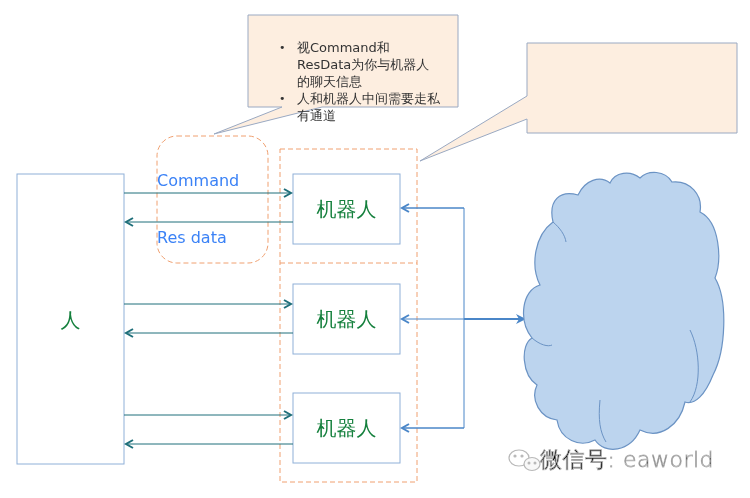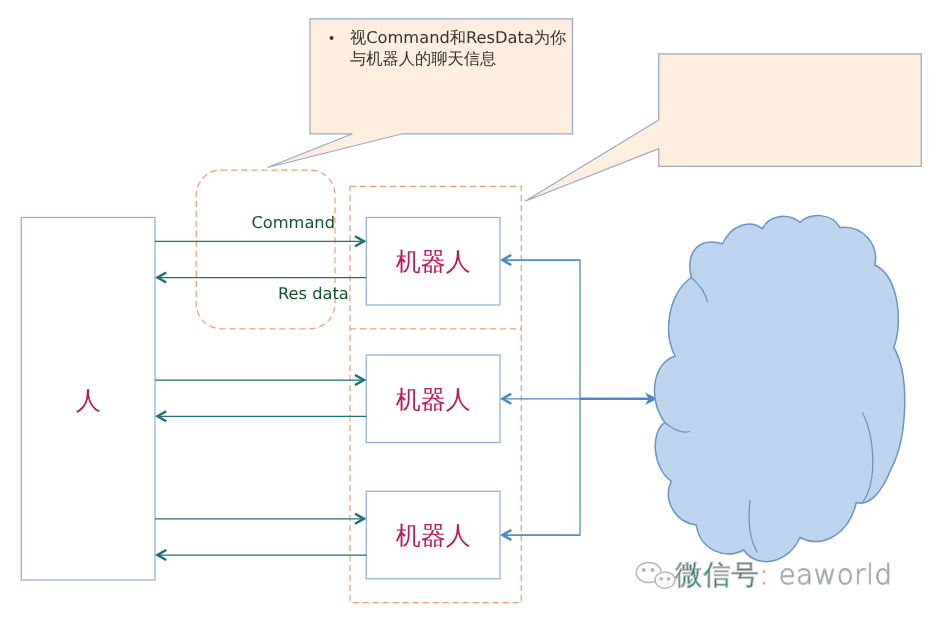--- a/index.html
+++ b/index.html
@@ -1,25 +1,25 @@
 <!DOCTYPE html>
 <html><head>
   <meta charset="utf-8">
   <style>
     html, body { margin: 0; padding: 0; background: #ffffff; }
     body { width: 750px; height: 498px; position: relative; overflow: hidden;
            font-family: "DejaVu Sans", "Liberation Sans", sans-serif; }
     svg { position: absolute; left: 0; top: 0; }
     .callout-text { position: absolute; font-size: 13px; line-height: 17px; color: #333; }
-    .callout-text ul { margin: 0; padding-left: 16px; list-style: none; }
+    .callout-text ul { margin: 17px; padding-left: 16px; list-style: none; }
     .callout-text li { position: relative; padding-left: 12px; }
     .callout-text li::before { content: "•"; position: absolute; left: -6px; font-size: 11px; }
-    .box-label { position: absolute; font-size: 20px; color: #be185d; text-align: center; }
-    .arrow-label { position: absolute; font-size: 13px; color: #14532d; text-align: right; }
-    .watermark { position: absolute; font-size: 22px; color: #0f766e; font-weight: 300;
+    .box-label { position: absolute; font-size: 20px; color: #15803d; text-align: center; }
+    .arrow-label { position: absolute; font-size: 16px; color: #3b82f6; text-align: left; }
+    .watermark { position: absolute; font-size: 22px; color: #000000; font-weight: 300;
                  -webkit-text-stroke: 0.8px #b8b8b8; letter-spacing: 0.5px; }
   </style>
 </head>
 <body>
 
 <svg width="750" height="498" viewBox="0 0 750 498">
   <defs>
     <marker id="tealHead" markerWidth="10" markerHeight="10" refX="8" refY="5" orient="auto" markerUnits="userSpaceOnUse">
       <path d="M1,1 L8,5 L1,9" fill="none" stroke="#1f6f7a" stroke-width="2"></path>
     </marker>
@@ -86,28 +86,29 @@
     <circle cx="515" cy="456" r="1" fill="#b8b8b8"></circle>
     <circle cx="522" cy="456" r="1" fill="#b8b8b8"></circle>
     <circle cx="529" cy="463" r="0.9" fill="#b8b8b8"></circle>
     <circle cx="535" cy="463" r="0.9" fill="#b8b8b8"></circle>
   </g>
 </svg>
 
 <div class="callout-text" style="left:252px; top:22px; width:205px;">
   <ul>
     <li>视Command和ResData为你与机器人的聊天信息</li>
+    <li>人和机器人中间需要走私有通道</li>
   </ul>
 </div>
 <div class="callout-text" style="left:532px; top:50px; width:200px;">
   <ul>
   </ul>
 </div>
 
 <div class="arrow-label" style="left:157px; top:171px; width:111px;">Command</div>
-<div class="arrow-label" style="left:168px; top:228px; width:111px;">Res data</div>
+<div class="arrow-label" style="left:157px; top:228px; width:111px;">Res data</div>
 
 <div class="box-label" style="left:17px; top:307px; width:107px;">人</div>
 <div class="box-label" style="left:293px; top:196px; width:107px;">机器人</div>
 <div class="box-label" style="left:293px; top:306px; width:107px;">机器人</div>
 <div class="box-label" style="left:293px; top:415px; width:107px;">机器人</div>
 
 <div class="watermark" style="left:540px; top:445px;">微信号: eaworld</div>
 
 </body></html>

